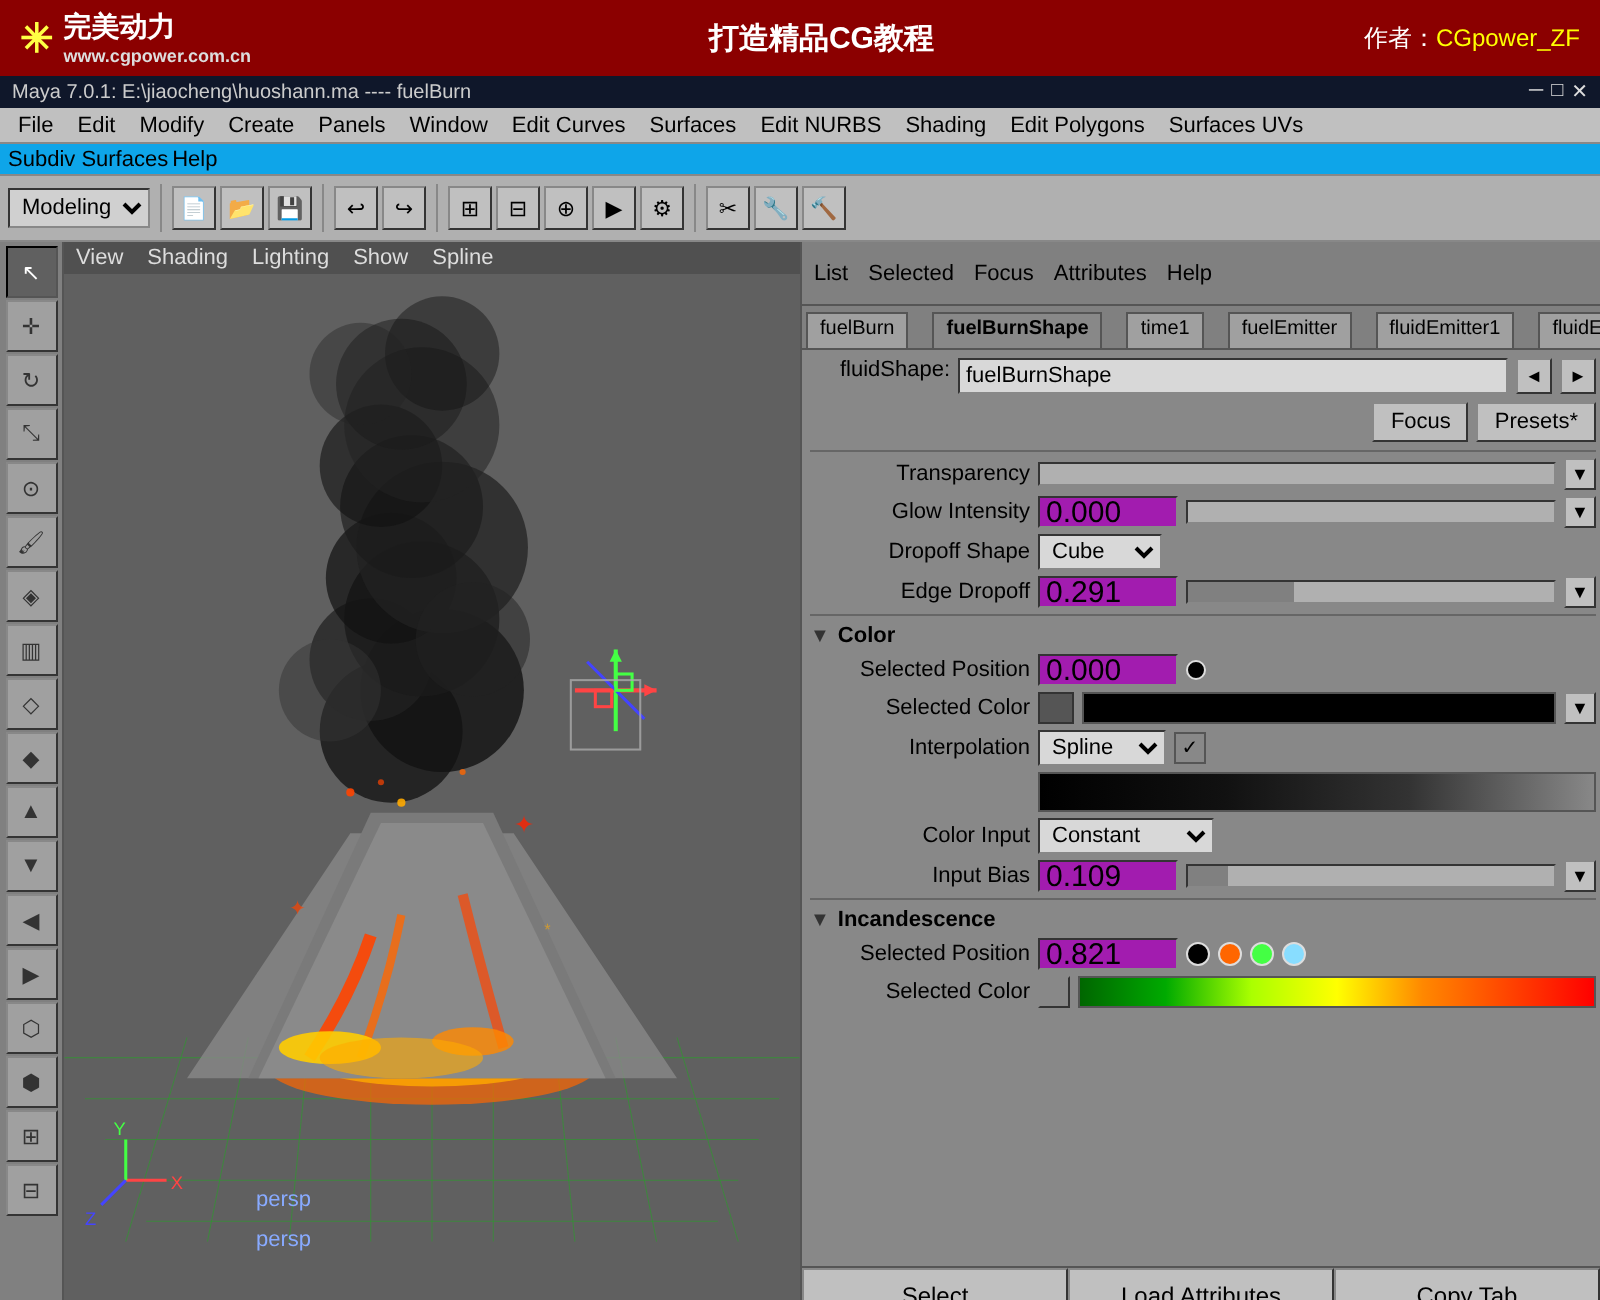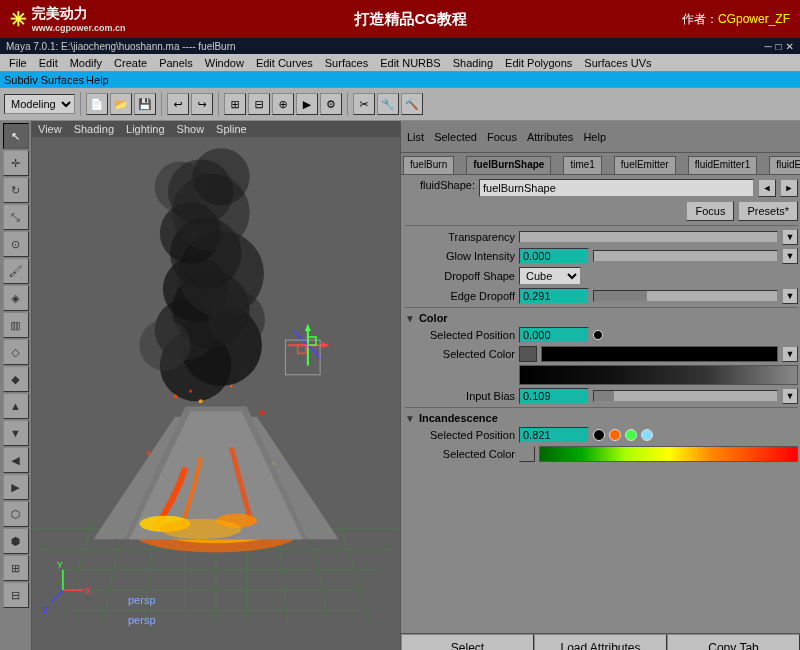--- a/index.html
+++ b/index.html
@@ -235,24 +235,24 @@
       margin-bottom: 3px;
       gap: 4px;
     }
     .attr-label {
       color: #000;
       font-size: 11px;
       text-align: right;
       min-width: 110px;
     }
     .attr-input {
-      background: #14b8a6;
+      background: #a21caf;
       border: 1px inset #888;
       height: 16px;
-      font-size: 11px;
+      font-size: 15px;
       padding: 0 3px;
       width: 70px;
     }
     .attr-slider {
       flex: 1;
       height: 12px;
       background: #b0b0b0;
       border: 1px inset #888;
       position: relative;
       cursor: pointer;
@@ -676,26 +676,46 @@
         <div class="selected-pos-dot"></div>
       </div>
 
       <div class="attr-row">
         <span class="attr-label">Selected Color</span>
         <div class="small-btn" style="width:18px;height:16px;background:#555;border:1px solid #333;"></div>
         <div class="color-swatch" style="background:#000;"></div>
         <div class="small-btn">▼</div>
       </div>
 
+      <div class="attr-row">
+        <span class="attr-label">Interpolation</span>
+        <select class="attr-select">
+          <option>Spline</option>
+          <option>Linear</option>
+          <option>None</option>
+          <option>Smooth</option>
+          <option>Step</option>
+        </select>
+        <div style="width:16px;height:16px;background:#888;border:1px solid #555;display:flex;align-items:center;justify-content:center;font-size:10px;color:#000;">✓</div>
+      </div>
 
       <div class="attr-row">
         <span class="attr-label"></span>
         <div style="flex:1;height:20px;background:linear-gradient(to right, #000000, #111111, #333333, #888888);border:1px solid #555;"></div>
       </div>
 
+      <div class="attr-row">
+        <span class="attr-label">Color Input</span>
+        <select class="attr-select">
+          <option>Constant</option>
+          <option>Off</option>
+          <option>Temperature</option>
+          <option>Density</option>
+        </select>
+      </div>
 
       <div class="attr-row">
         <span class="attr-label">Input Bias</span>
         <input class="attr-input" type="text" value="0.109" style="">
         <div class="attr-slider">
           <div class="attr-slider-fill" style="width:11%"></div>
         </div>
         <div class="small-btn">▼</div>
       </div>
 

